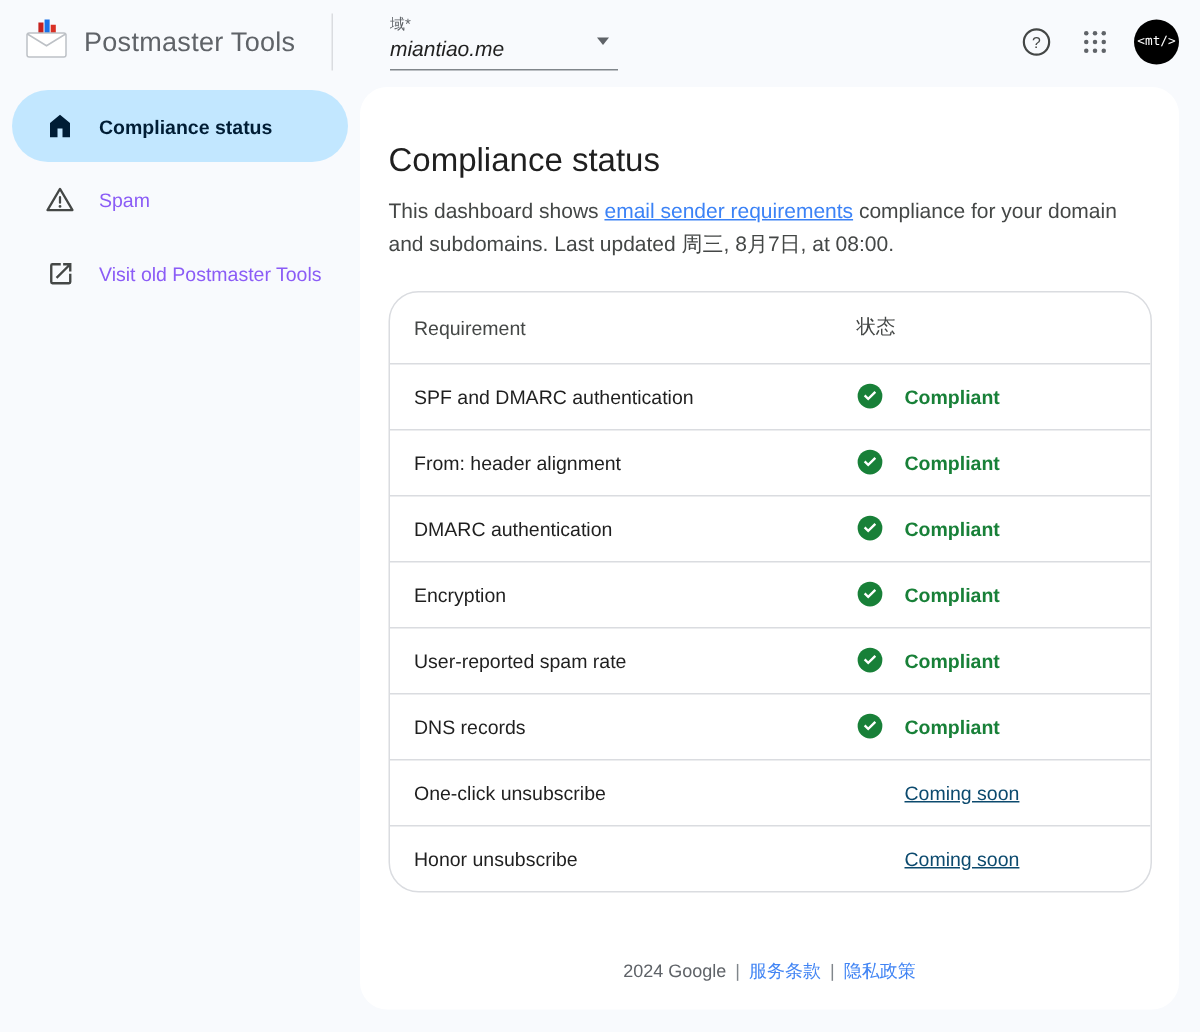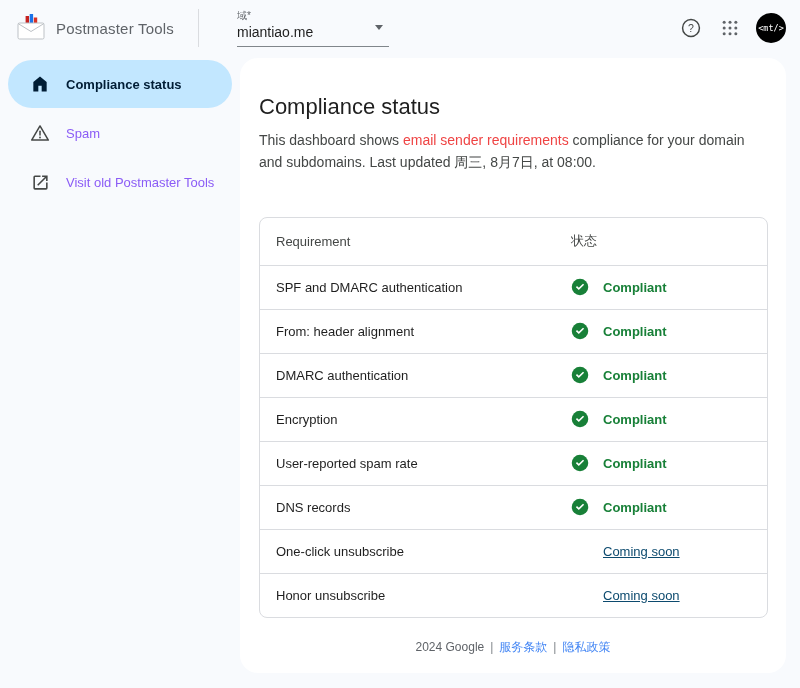--- a/index.html
+++ b/index.html
@@ -8,25 +8,25 @@
     position: relative;
     background: #f8fafd;
     font-family: "Liberation Sans", sans-serif;
     overflow: hidden;
     color: #1f1f1f;
   }
 
   
   .header { position: absolute; top: 0; left: 0; right: 0; height: 56px; display: flex; align-items: center; }
   .brand { display: flex; align-items: center; gap: 10px; padding-left: 16px; cursor: pointer; }
-  .brand-title { font-size: 15px; color: #5f6368; letter-spacing: .2px; }
+  .brand-title { font-size: 18px; color: #5f6368; letter-spacing: .2px; }
   .v-divider { width: 1px; height: 38px; background: #dadce0; margin-left: 24px; }
   .domain-sel { margin-left: 38px; width: 152px; border-bottom: 1px solid #80868b; padding-bottom: 6px; position: relative; cursor: pointer; }
   .domain-label { font-size: 10px; color: #5f6368; }
-  .domain-value { font-size: 14px; color: #1f1f1f; margin-top: 1px; }
+  .domain-value { font-size: 14px; color: #1f1f1f; margin-top: 1px; font-style: italic; }
   .caret { position: absolute; right: 6px; top: 16px; width: 0; height: 0;
            border-left: 4.5px solid transparent; border-right: 4.5px solid transparent; border-top: 5.5px solid #5f6368; }
   .header-right { margin-left: auto; display: flex; align-items: center; gap: 13px; padding-right: 14px; }
   .icon-btn { width: 26px; height: 26px; display: flex; align-items: center; justify-content: center; cursor: pointer; }
   .avatar { width: 30px; height: 30px; border-radius: 50%; background: #000000; color: #fff;
             font-size: 8.5px; display: flex; align-items: center; justify-content: center;
             font-family: "DejaVu Sans Mono", monospace; cursor: pointer; }
 
   
   .sidebar { position: absolute; top: 60px; left: 0; width: 240px; }
@@ -34,23 +34,23 @@
                margin: 0 8px 1px 8px; border-radius: 24px; font-size: 13px; color: #8b5cf6; cursor: pointer; }
   .side-item.selected { background: #c2e7ff; color: #001d35; font-weight: 700; }
   .side-item .icn { width: 20px; height: 20px; display: flex; align-items: center; justify-content: center; }
 
   
   .card { position: absolute; top: 58px; left: 240px; right: 14px; bottom: 15px;
           background: #ffffff; border-radius: 18px; }
   .card-inner { padding: 36px 18px 0 19px; }
   .page-title { font-size: 22px; font-weight: 400; color: #1f1f1f; }
   .page-desc { margin-top: 9px; font-size: 14px; color: #444746; line-height: 1.6; max-width: 514px; }
-  .page-desc a { color: #ef4444; cursor: pointer; }
-
-  .ctable { margin-top: 43px; border: 1px solid #dadce0; border-radius: 8px; overflow: hidden; }
+  .page-desc a { color: #3b82f6; text-decoration: underline; cursor: pointer; }
+
+  .ctable { margin-top: 20px; border: 1px solid #dadce0; border-radius: 20px; overflow: hidden; }
   .trow { display: flex; align-items: center; height: 44px; border-top: 1px solid #dadce0; font-size: 13px; color: #1f1f1f; }
   .trow.thead { border-top: none; height: 47px; color: #444746; }
   .cell-req { flex: 0 0 311px; padding-left: 16px; }
   .cell-status { display: flex; align-items: center; flex: 1; }
   .status-icon { width: 18px; height: 18px; margin-right: 14px; display: flex; }
   .pending .status-icon { visibility: hidden; }
   .status-text { font-weight: 700; color: #188038; }
   .pending .status-text { font-weight: 400; color: #0c4a6e; text-decoration: underline; }
 
   .cfooter { position: absolute; bottom: 17px; left: 0; right: 0; text-align: center; font-size: 12px; color: #5f6368; }

